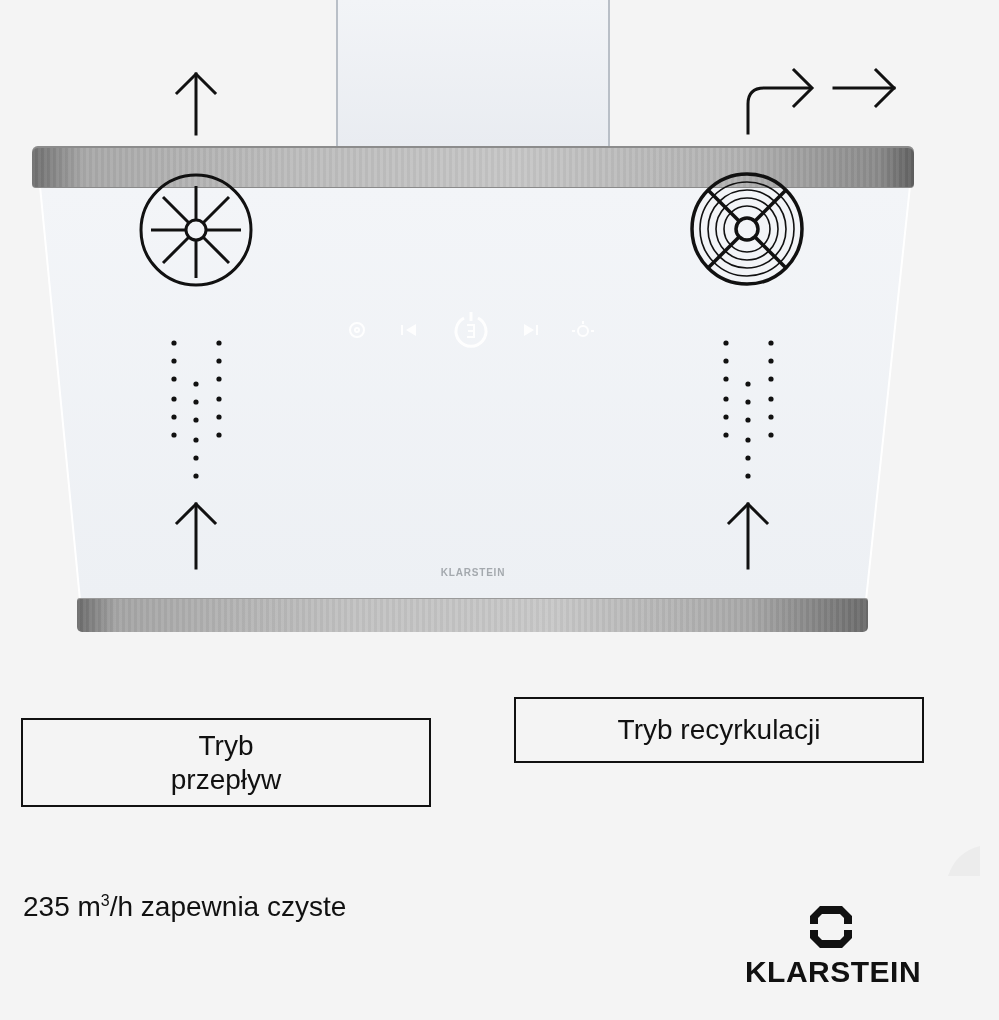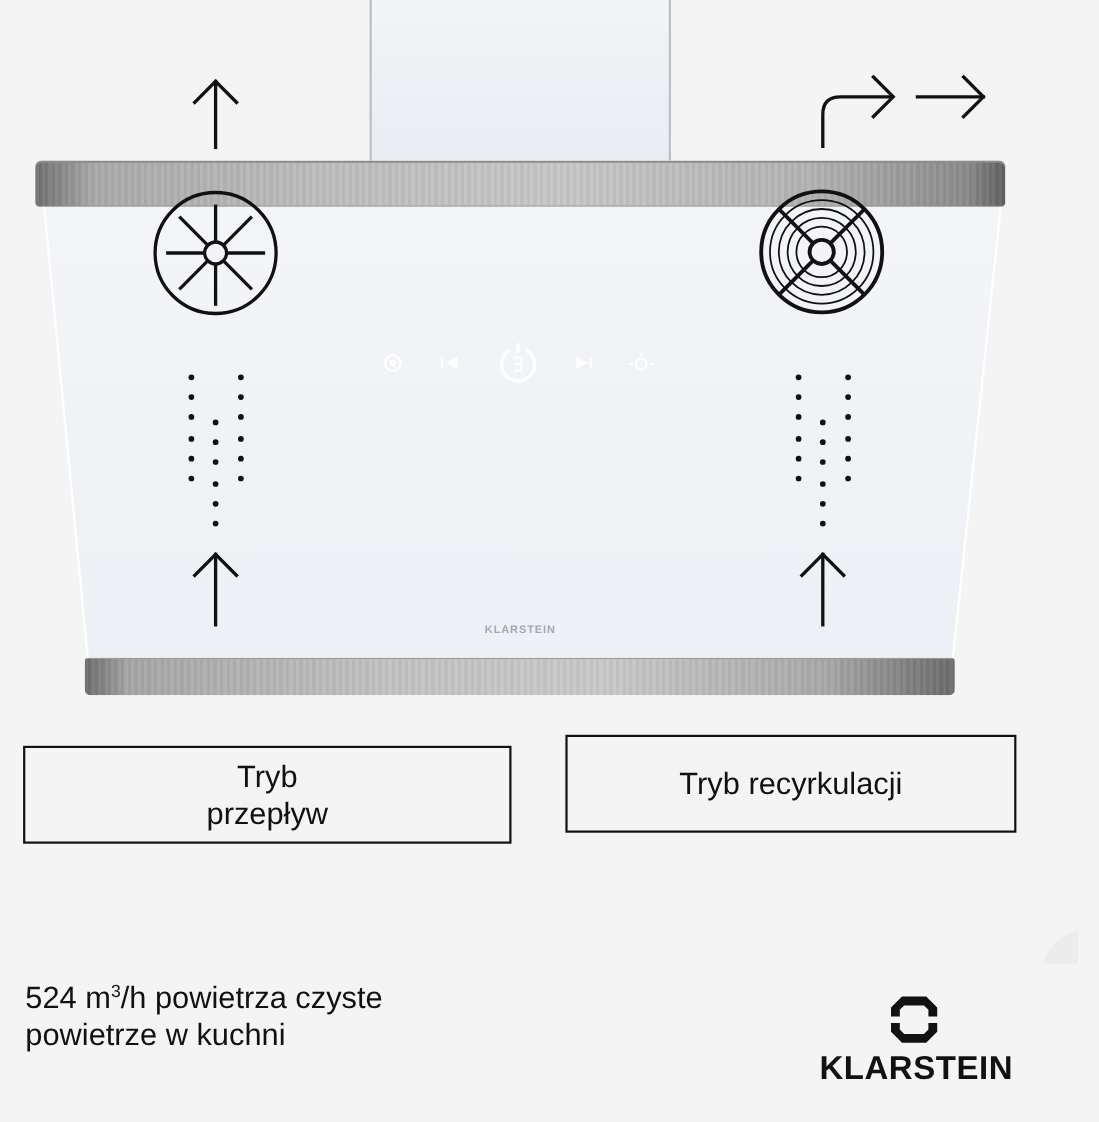--- a/index.html
+++ b/index.html
@@ -217,35 +217,34 @@
 
 <svg class="icon-svg" style="left:724px;top:500px" width="52" height="72">
   <g stroke="#111" stroke-width="3" fill="none" stroke-linecap="square">
     <line x1="24" y1="4" x2="24" y2="68"></line>
     <polyline points="5,23 24,4 43,23"></polyline>
   </g>
 </svg>
 
 <div class="abs hood-brand">KLARSTEIN</div>
 
-<div class="mode-box" style="left:21px;top:678px;width:444px;height:89px;">
+<div class="mode-box" style="left:21px;top:718px;width:410px;height:89px;">
   <span>Tryb</span>
   <span>przepływ</span>
 </div>
-<div class="mode-box" style="left:514px;top:668px;width:410px;height:89px;">
+<div class="mode-box" style="left:514px;top:697px;width:410px;height:66px;">
   <span>Tryb recyrkulacji</span>
 </div>
 
 <svg class="icon-svg" style="left:944px;top:838px" width="40" height="40">
   <path d="M 4 38 Q 12 14 36 8 L 36 38 Z" fill="#ececec"></path>
 </svg>
 
 <div class="abs tagline">
-  <div><span>524 m</span><sup>3</sup><span>/h powietrza czyste</span></div>
-  <div>powietrze w kuchni</div>
+  <div><span>235 m</span><sup>3</sup><span>/h zapewnia czyste</span></div>
 </div>
 
 <svg class="icon-svg" style="left:808px;top:904px" width="46" height="46">
   <g fill="#111">
     <polygon points="12,2 34,2 44,12 44,20 36,20 36,14 32,10 14,10 10,14 10,20 2,20 2,12"></polygon>
     <polygon points="2,26 10,26 10,32 14,36 32,36 36,32 36,26 44,26 44,34 34,44 12,44 2,34"></polygon>
   </g>
 </svg>
 <div class="abs brand-logo-text">KLARSTEIN</div>
 

